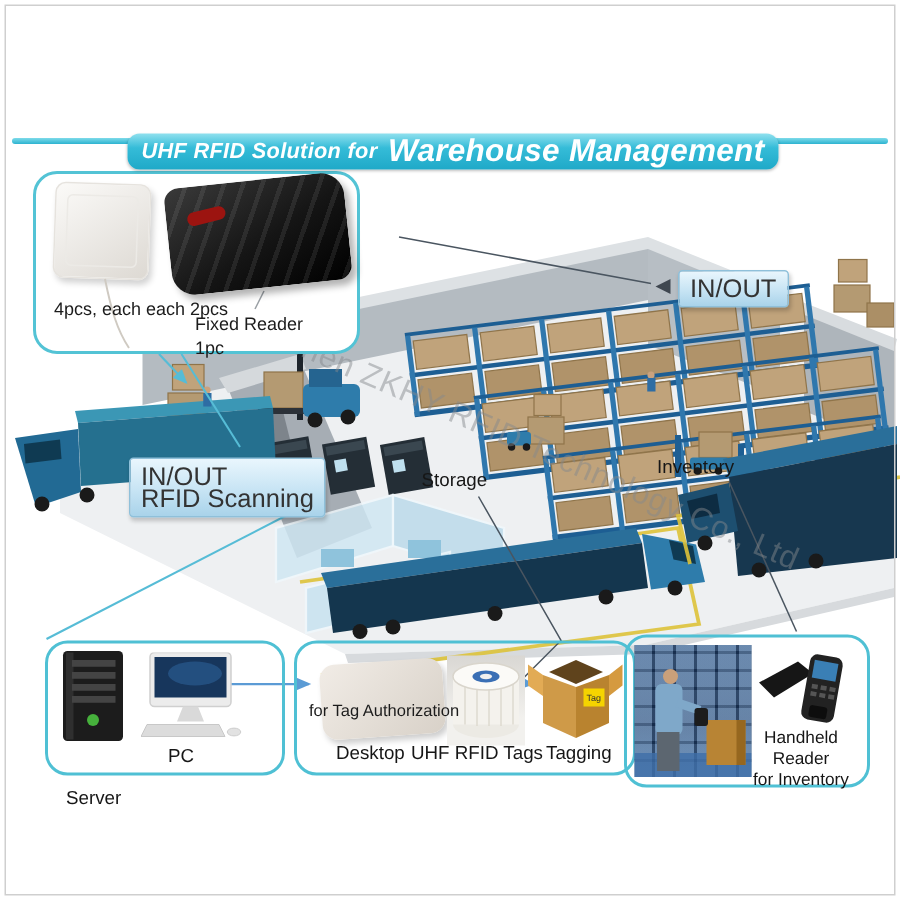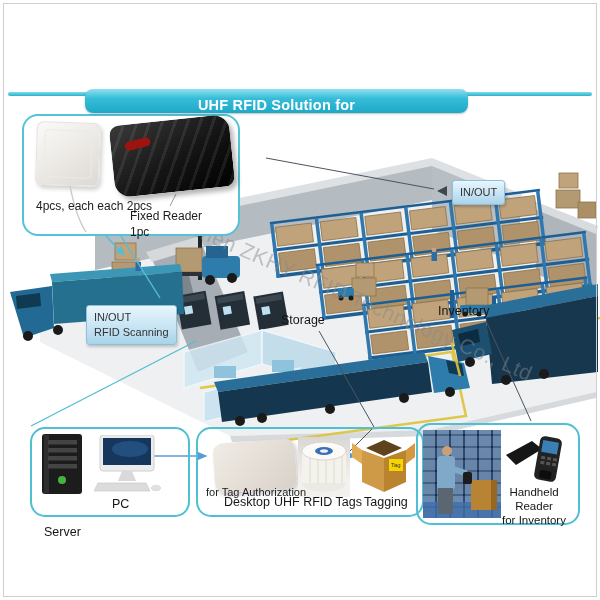--- a/index.html
+++ b/index.html
@@ -3,24 +3,24 @@
 <meta charset="utf-8">
 <style>
   html,body{margin:0;padding:0;background:#ffffff;}
   #canvas{position:relative;width:600px;height:600px;background:#fff;overflow:hidden;
           font-family:"Liberation Sans",sans-serif;color:#222;}
   .frame{position:absolute;inset:3px;border:1px solid #cfcfcf;pointer-events:none;z-index:9;}
 
   
   .top-rule{position:absolute;left:8px;right:8px;top:92px;height:4px;border-radius:3px;
             background:linear-gradient(180deg,#7edbea,#2cb3d0);z-index:5;}
-  #banner{position:absolute;left:85px;top:89px;width:383px;height:24px;border-radius:8px;
+  #banner{position:absolute;left:85px;top:89px;width:434px;height:24px;border-radius:8px;
           background:linear-gradient(180deg,#8fe0ee 0%,#35bcd8 40%,#1fa9c8 100%);
-          box-shadow:0 1px 2px rgba(0,0,0,.25);display:flex;align-items:flex-end;justify-content:center;
-          gap:7px;z-index:6;}
+          box-shadow:0 1px 2px rgba(0,0,0,.25);display:flex;align-items:center;justify-content:center;
+          gap:7px;z-index:6;font-style:italic;}
   #banner .pfx{color:#fff;font-size:14.5px;font-weight:700;letter-spacing:.2px;}
   #banner .main{color:#fff;font-size:21px;font-weight:600;letter-spacing:.2px;}
 
   
   .callout{position:absolute;border:2px solid #53c3d5;border-radius:16px;background:#fff;z-index:4;}
   #box-readers{left:22px;top:114px;width:214px;height:118px;}
   .antenna{position:absolute;left:12px;top:6px;width:62px;height:62px;border-radius:7px;
            background:linear-gradient(145deg,#fbfaf8,#ddd9d3);border:1px solid #e6e3de;
            box-shadow:2px 3px 4px rgba(0,0,0,.18);transform:rotate(2deg);}
   .antenna:after{content:"";position:absolute;inset:7px;border-radius:4px;border:1px solid #eceae6;}
@@ -30,21 +30,21 @@
             linear-gradient(150deg,#3a3a3a,#151515 55%,#000);
           box-shadow:3px 4px 5px rgba(0,0,0,.3);transform:rotate(-6deg);}
   .reader:after{content:"";position:absolute;left:14px;top:16px;width:26px;height:9px;border-radius:5px;
           background:#9c1410;transform:rotate(-8deg);}
   .lbl{position:absolute;font-size:12px;line-height:16px;color:#1c1c1c;white-space:nowrap;}
   #lbl-ant{left:12px;top:82px;}
   #lbl-rdr{left:106px;top:92px;}
 
   .tagbox{position:absolute;z-index:5;border:1px solid #8fc0da;border-radius:3px;
           background:linear-gradient(180deg,#e9f6fd 0%,#c7e4f4 55%,#a9d3ea 100%);
-          box-shadow:1px 2px 3px rgba(0,0,0,.2);font-size:11px;line-height:15px;color:#333;
+          box-shadow:1px 2px 3px rgba(0,0,0,.2);font-size:17px;line-height:15px;color:#333;
           padding:4px 7px;white-space:nowrap;}
   #inout-left{left:86px;top:305px;}
   #inout-right{left:452px;top:180px;}
 
   .floorlbl{position:absolute;z-index:5;font-size:12.5px;color:#161616;white-space:nowrap;}
   #lbl-storage{left:281px;top:313px;}
   #lbl-inventory{left:438px;top:304px;}
 
   
   #watermark{position:absolute;left:150px;top:196px;z-index:3;font-size:21px;color:#85898d;
@@ -54,21 +54,21 @@
   
   .bbox{position:absolute;border:2px solid #4fc0d4;border-radius:15px;background:transparent;z-index:4;}
   #box-it{left:30px;top:427px;width:156px;height:86px;}
   #box-tagflow{left:196px;top:427px;width:224px;height:86px;}
   #box-handheld{left:416px;top:423px;width:160px;height:98px;}
   .itmlbl{position:absolute;font-size:12.5px;color:#161616;white-space:nowrap;}
 
   .desktopdev{position:absolute;left:16px;top:12px;width:82px;height:50px;border-radius:10px;
               background:linear-gradient(135deg,#f1ece6,#d8d1c8);box-shadow:2px 3px 4px rgba(0,0,0,.2);
               transform:rotate(-4deg);}
-  .desktopnote{position:absolute;left:8px;top:39px;font-size:11px;color:#1c1c1c;white-space:nowrap;z-index:2;margin-top:18px;}
+  .desktopnote{position:absolute;left:8px;top:39px;font-size:11px;color:#1c1c1c;white-space:nowrap;z-index:2;}
 
   .rollwrap{position:absolute;left:100px;top:8px;width:52px;height:60px;
             background:linear-gradient(180deg,#d9d7d3,#f2f1ee 70%);}
   .photo{position:absolute;left:5px;top:5px;width:78px;height:88px;overflow:hidden;
          background:
            linear-gradient(180deg,#274a74 0%,#1d3c63 60%,#2b5a8c 100%);}
   .photo .crates{position:absolute;inset:0;
          background:
            repeating-linear-gradient(90deg,rgba(160,190,225,.35) 0 12px,rgba(20,40,70,.5) 12px 14px),
            repeating-linear-gradient(0deg,rgba(200,220,245,.25) 0 10px,rgba(15,30,55,.45) 10px 12px);}
@@ -280,20 +280,21 @@
       <line x1="261" y1="455" x2="224" y2="455" stroke="#5b9bd5" stroke-width="1.5" marker-end="url(#ah-blue)"></line>
       <line x1="344" y1="455" x2="355" y2="456" stroke="#5b9bd5" stroke-width="1.5" marker-end="url(#ah-blue)"></line>
     </g>
   </svg>
 
   <div id="watermark">Shenzhen ZKHY RFID Technology Co., Ltd</div>
 
   <div class="top-rule"></div>
   <div id="banner">
     <span class="pfx">UHF RFID Solution for</span>
+    <span class="main">Warehouse Management</span>
   </div>
 
   <div id="box-readers" class="callout">
     <div class="antenna"></div>
     <svg width="214" height="118" style="position:absolute;left:0;top:0;">
       <path d="M46,70 C50,90 54,104 62,116" fill="none" stroke="#cfcac2" stroke-width="1.3"></path>
       <path d="M152,78 L146,90" fill="none" stroke="#9aa0a5" stroke-width="1"></path>
     </svg>
     <div class="reader"></div>
     <div class="lbl" id="lbl-ant">

